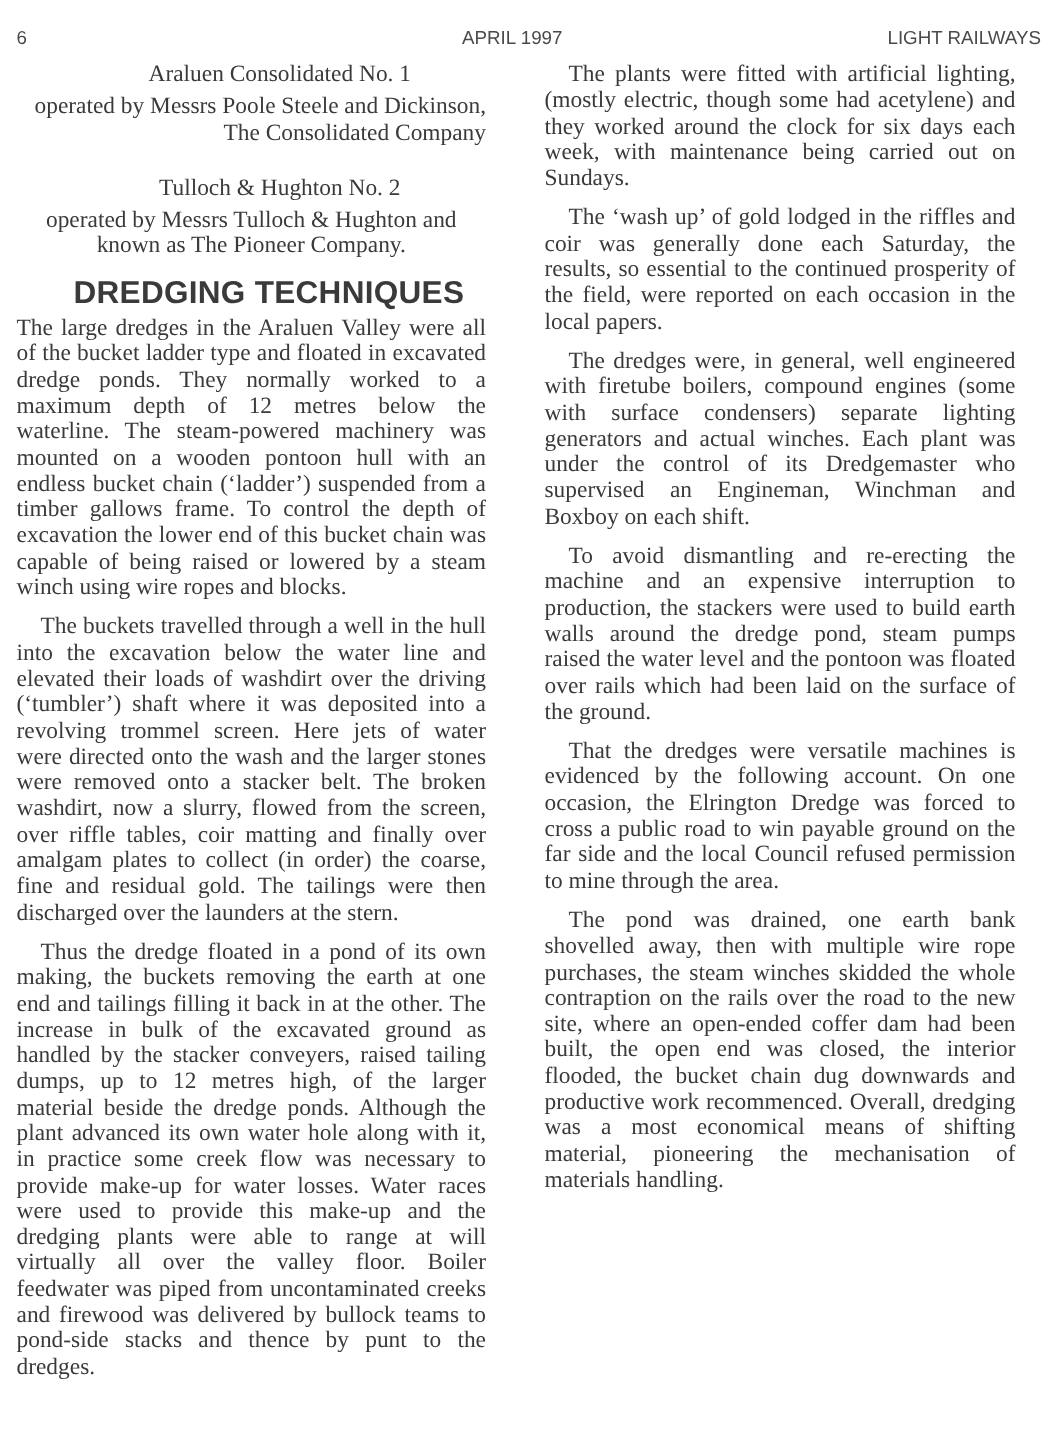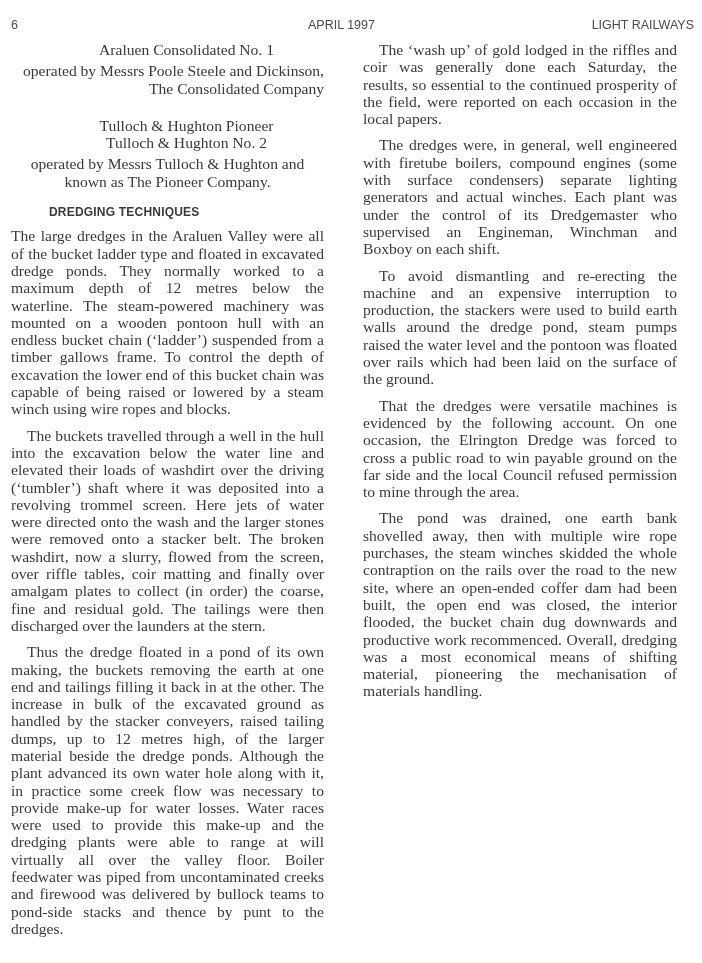--- a/index.html
+++ b/index.html
@@ -18,49 +18,49 @@
       text-align: justify; color: #3a3a3a;
     }
     .col-left { left: 11px; width: 313px; }
     .col-right { left: 363px; width: 314px; }
     .indent-line { margin-left: 38px; text-align: center; }
     p { margin: 0 0 9px 0; }
     p.ind { text-indent: 16px; }
     .group { margin-bottom: 4px; }
     .gap { height: 20px; }
     h2 {
-      font-family: "Liberation Sans", sans-serif; font-weight: bold; font-size: 12px;
+      font-family: "Liberation Sans", sans-serif; font-weight: bold; font-size: 21px;
       color: #3a3a3a; margin: 14px 0 6px 38px; letter-spacing: 0.2px;
     }
   </style>
 </head>
 <body>
 
 <div class="header">
   <span class="h-page">6</span>
   <span class="h-date">APRIL 1997</span>
   <span class="h-title">LIGHT RAILWAYS</span>
 </div>
 
 <div class="col col-left">
   <div class="group">
     <div class="indent-line">Araluen Consolidated No. 1</div>
   </div>
   <p style="text-align:right">operated by Messrs Poole Steele and Dickinson, The Consolidated Company</p>
   <div class="gap"></div>
   <div class="group" style="margin-top:-9px">
-    <div class="indent-line">Tulloch &amp; Hughton Pioneer</div>
     <div class="indent-line">Tulloch &amp; Hughton No. 2</div>
   </div>
   <p style="text-align:center">operated by Messrs Tulloch &amp; Hughton and known as The Pioneer Company.</p>
   <h2>DREDGING TECHNIQUES</h2>
   <p>The large dredges in the Araluen Valley were all of the bucket ladder type and floated in excavated dredge ponds. They normally worked to a maximum depth of 12 metres below the waterline. The steam-powered machinery was mounted on a wooden pontoon hull with an endless bucket chain (‘ladder’) suspended from a timber gallows frame. To control the depth of excavation the lower end of this bucket chain was capable of being raised or lowered by a steam winch using wire ropes and blocks.</p>
   <p class="ind">The buckets travelled through a well in the hull into the excavation below the water line and elevated their loads of washdirt over the driving (‘tumbler’) shaft where it was deposited into a revolving trommel screen. Here jets of water were directed onto the wash and the larger stones were removed onto a stacker belt. The broken washdirt, now a slurry, flowed from the screen, over riffle tables, coir matting and finally over amalgam plates to collect (in order) the coarse, fine and residual gold. The tailings were then discharged over the launders at the stern.</p>
   <p class="ind">Thus the dredge floated in a pond of its own making, the buckets removing the earth at one end and tailings filling it back in at the other. The increase in bulk of the excavated ground as handled by the stacker conveyers, raised tailing dumps, up to 12 metres high, of the larger material beside the dredge ponds. Although the plant advanced its own water hole along with it, in practice some creek flow was necessary to provide make-up for water losses. Water races were used to provide this make-up and the dredging plants were able to range at will virtually all over the valley floor. Boiler feedwater was piped from uncontaminated creeks and firewood was delivered by bullock teams to pond-side stacks and thence by punt to the dredges.</p>
 </div>
 
 <div class="col col-right">
+  <p class="ind">The plants were fitted with artificial lighting, (mostly electric, though some had acetylene) and they worked around the clock for six days each week, with maintenance being carried out on Sundays.</p>
   <p class="ind">The ‘wash up’ of gold lodged in the riffles and coir was generally done each Saturday, the results, so essential to the continued prosperity of the field, were reported on each occasion in the local papers.</p>
   <p class="ind">The dredges were, in general, well engineered with firetube boilers, compound engines (some with surface condensers) separate lighting generators and actual winches. Each plant was under the control of its Dredgemaster who supervised an Engineman, Winchman and Boxboy on each shift.</p>
   <p class="ind">To avoid dismantling and re-erecting the machine and an expensive interruption to production, the stackers were used to build earth walls around the dredge pond, steam pumps raised the water level and the pontoon was floated over rails which had been laid on the surface of the ground.</p>
   <p class="ind">That the dredges were versatile machines is evidenced by the following account. On one occasion, the Elrington Dredge was forced to cross a public road to win payable ground on the far side and the local Council refused permission to mine through the area.</p>
   <p class="ind">The pond was drained, one earth bank shovelled away, then with multiple wire rope purchases, the steam winches skidded the whole contraption on the rails over the road to the new site, where an open-ended coffer dam had been built, the open end was closed, the interior flooded, the bucket chain dug downwards and productive work recommenced. Overall, dredging was a most economical means of shifting material, pioneering the mechanisation of materials handling.</p>
 </div>
 
 </body></html>

